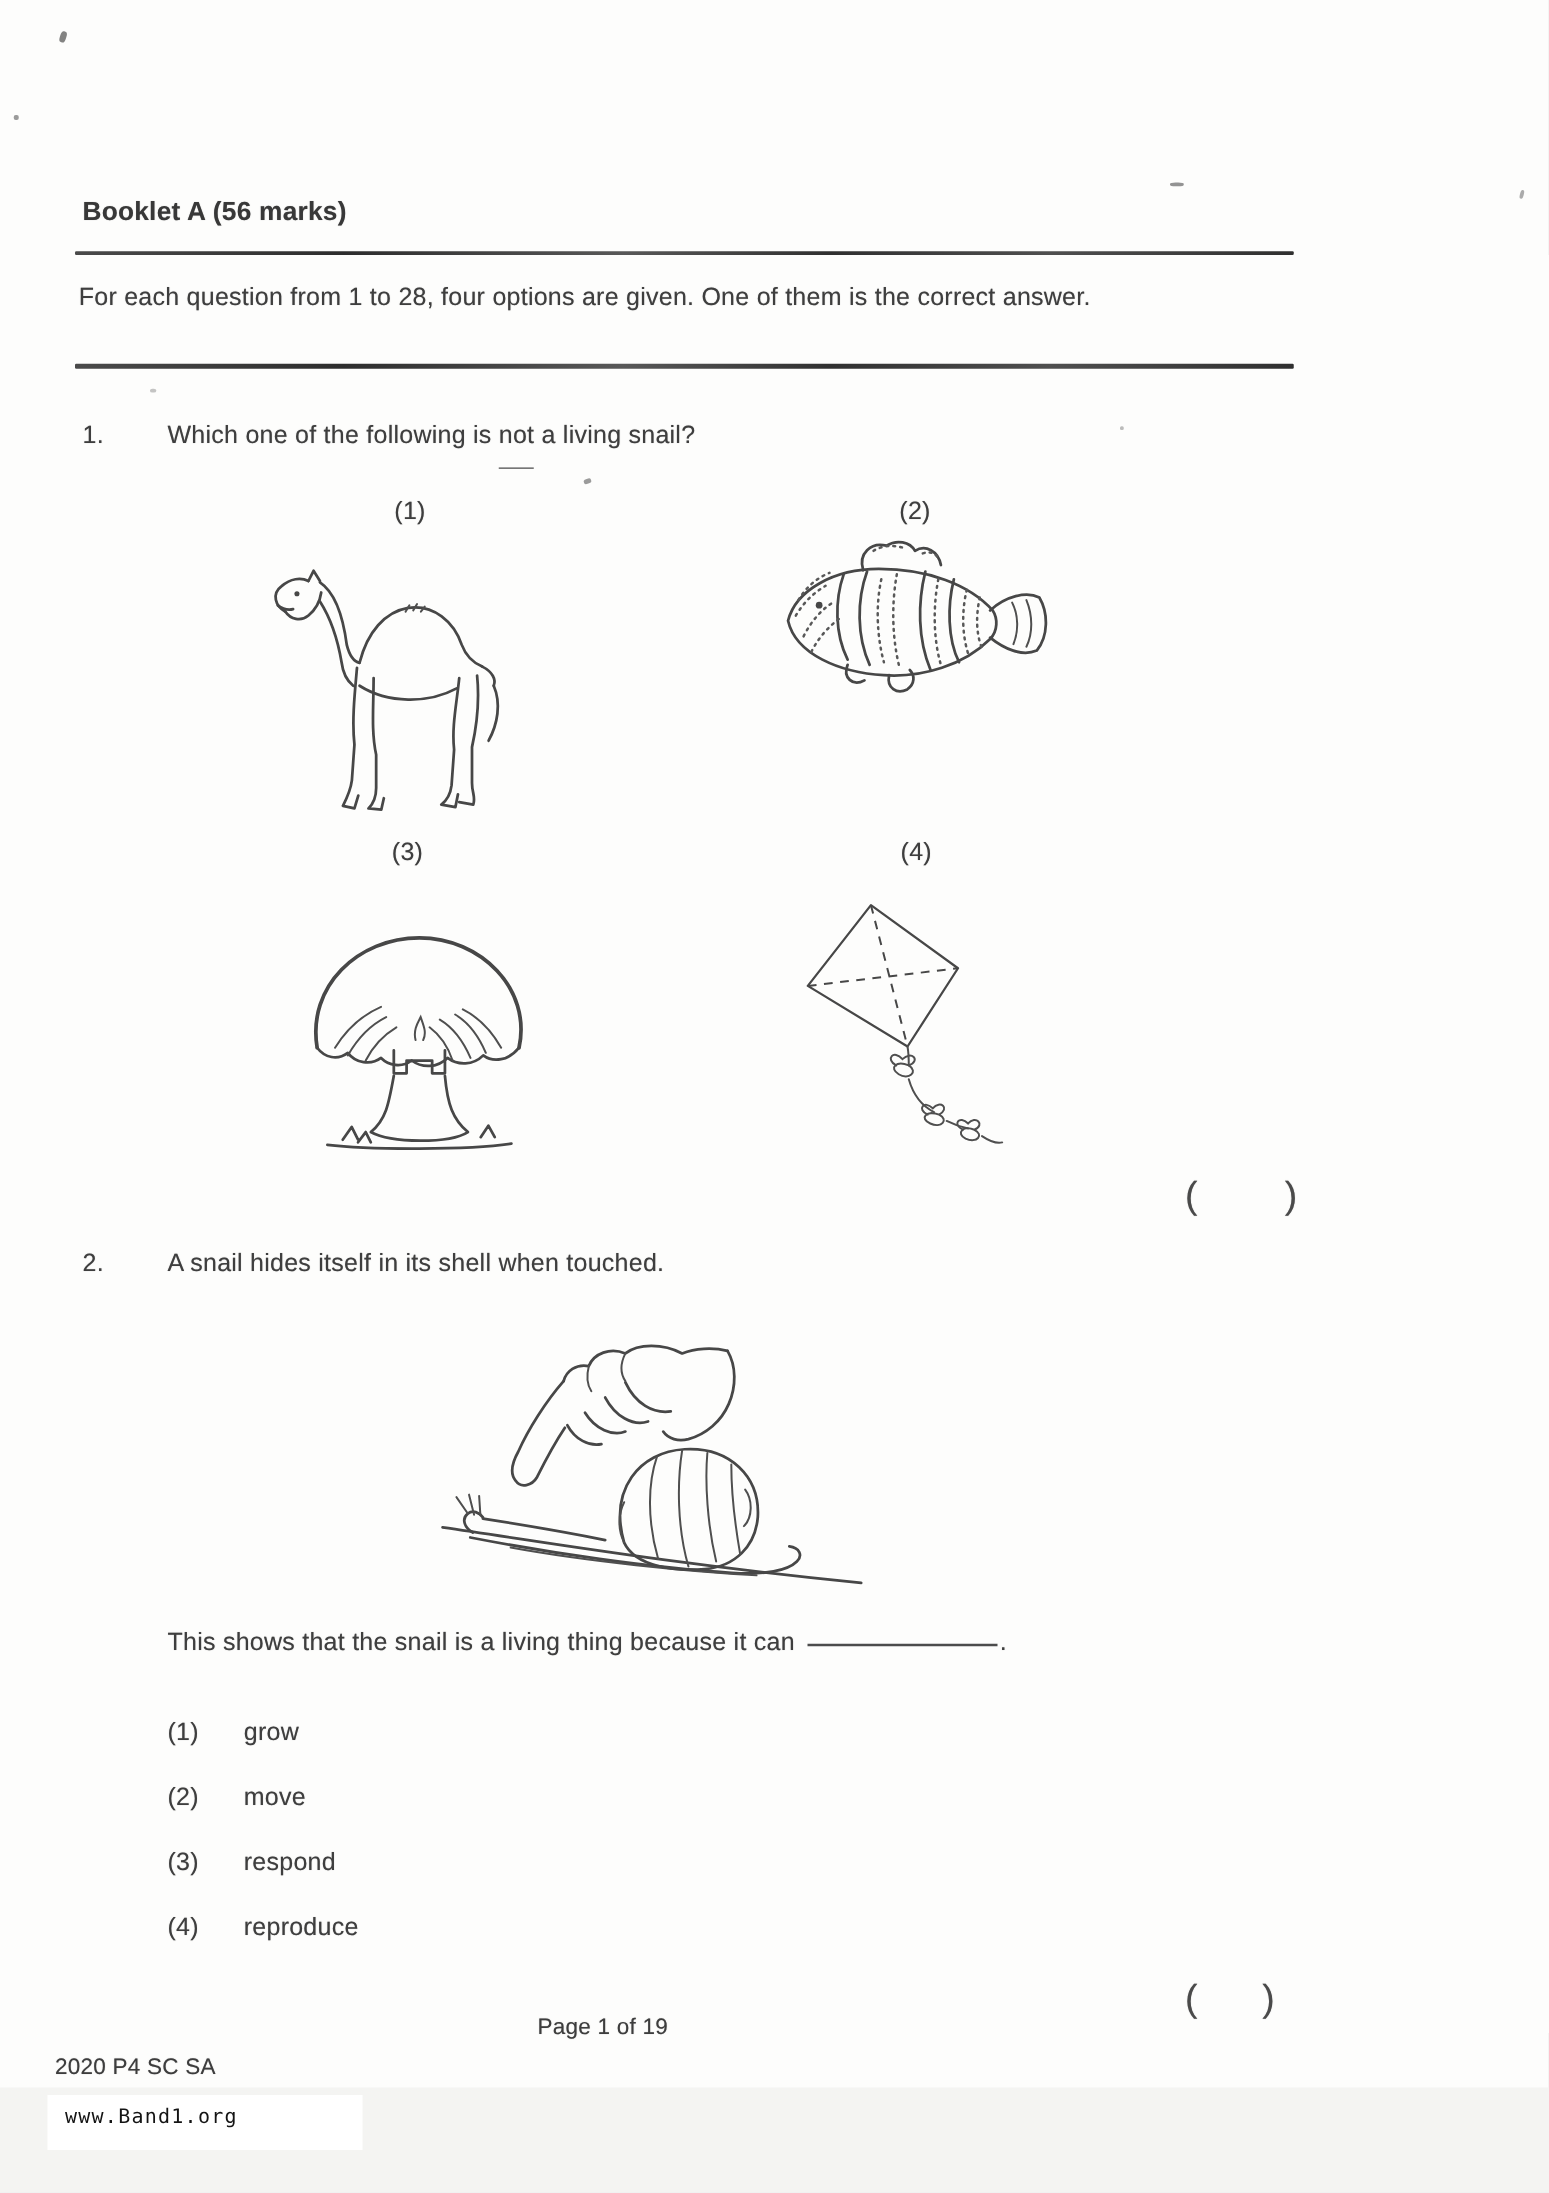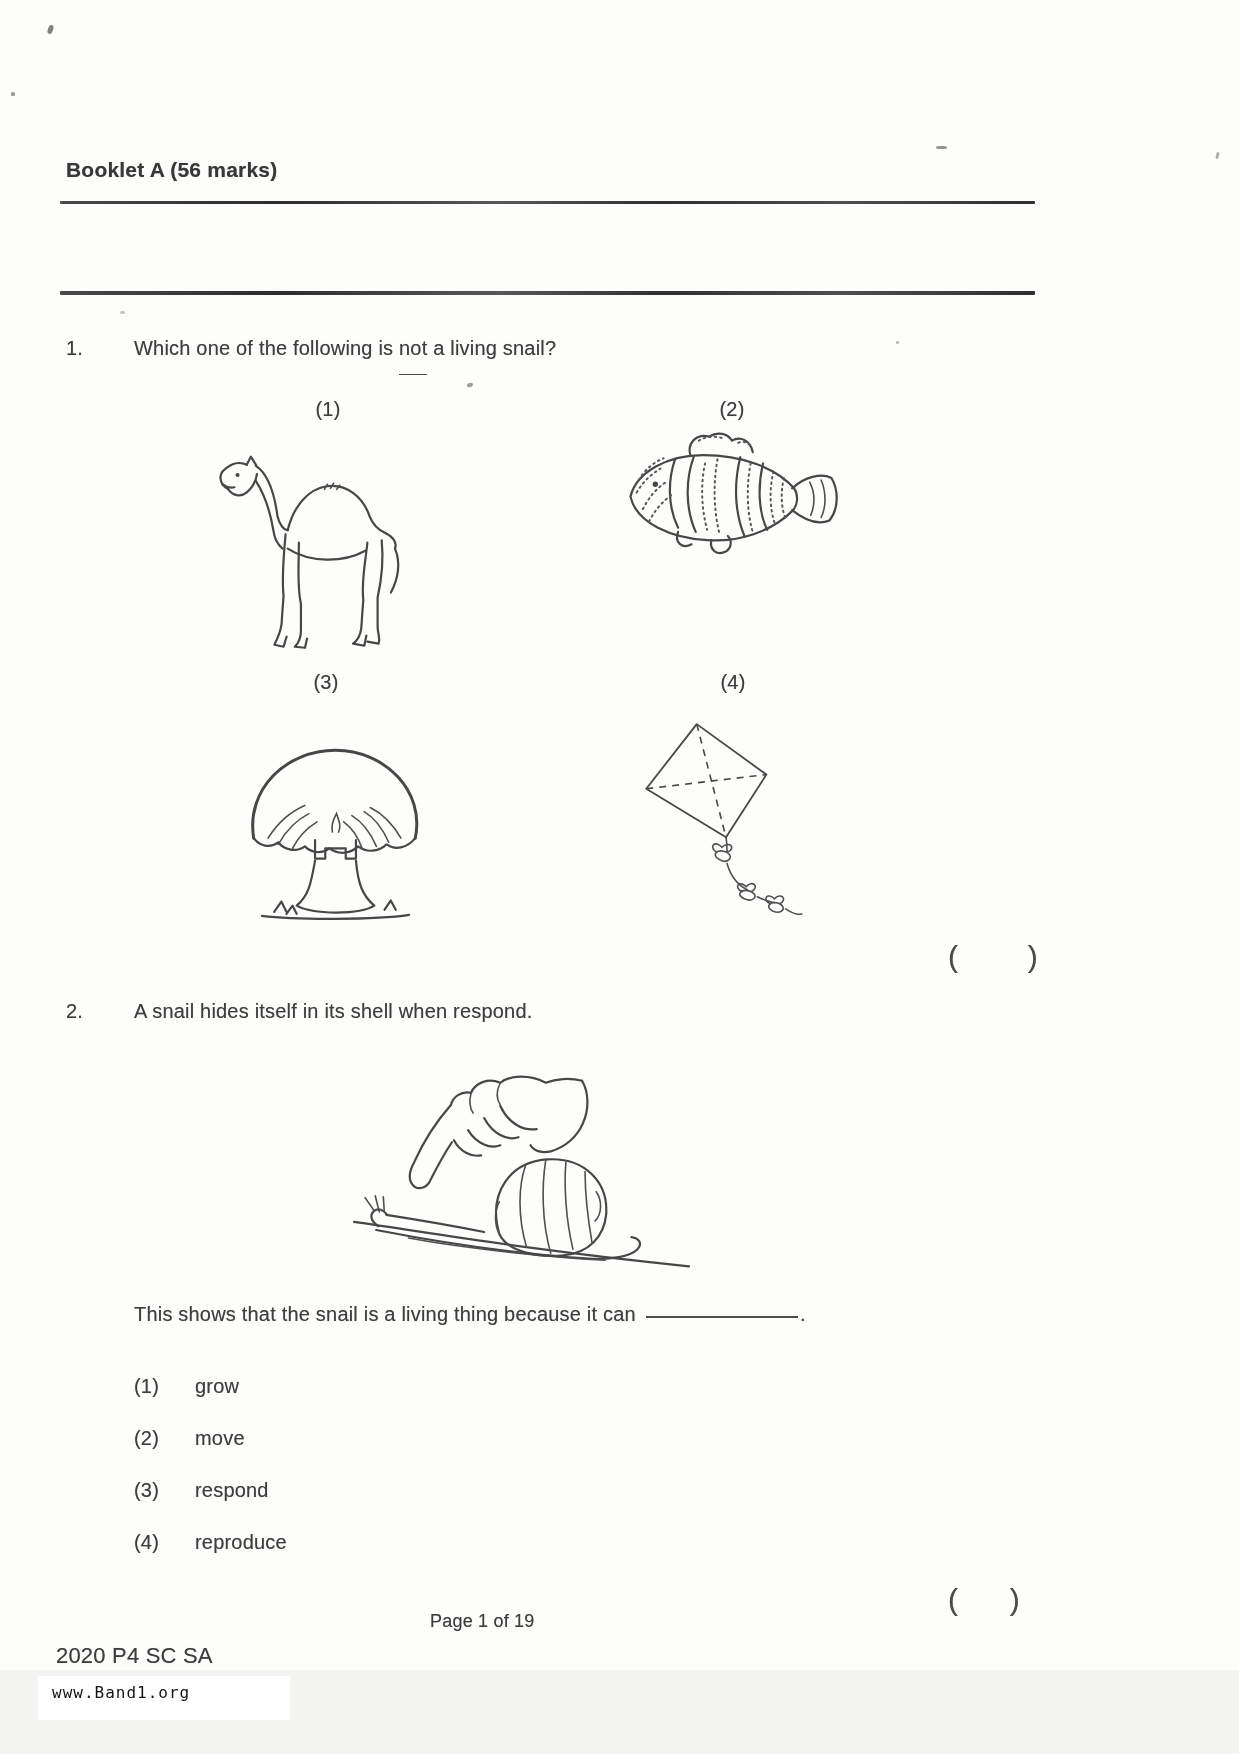--- a/index.html
+++ b/index.html
@@ -38,20 +38,21 @@
   <div class="speck" style="left:48px;top:25px;width:5px;height:9px;transform:rotate(18deg);opacity:.75;"></div>
   <div class="speck" style="left:11px;top:92px;width:4px;height:4px;opacity:.6;"></div>
   <div class="speck" style="left:936px;top:146px;width:11px;height:3px;opacity:.65;"></div>
   <div class="speck" style="left:1216px;top:152px;width:3px;height:7px;transform:rotate(14deg);opacity:.5;"></div>
   <div class="speck" style="left:120px;top:311px;width:5px;height:3px;opacity:.35;"></div>
   <div class="speck" style="left:467px;top:383px;width:6px;height:4px;transform:rotate(-20deg);opacity:.6;"></div>
   <div class="speck" style="left:896px;top:341px;width:3px;height:3px;opacity:.4;"></div>
 
   <div class="abs scan-text title" style="left:66px;top:158px;">Booklet A (56 marks)</div>
   <div class="abs rule" style="left:60px;top:201px;width:975px;"></div>
+  <div class="abs scan-text body-text" style="left:63px;top:227px;">For each question from 1 to 28, four options are given. One of them is the correct answer.</div>
   <div class="abs rule" style="left:60px;top:291px;width:975px;height:3.5px;"></div>
 
   <div class="abs scan-text q-num" style="left:66px;top:337px;">1.</div>
   <div class="abs scan-text body-text" style="left:134px;top:337px;"><span>Which one of the following is </span><span class="underlined">not</span><span> a living snail?</span></div>
 
   <div class="abs scan-text opt-label" style="left:300px;top:398px;">(1)</div>
   <div class="abs scan-text opt-label" style="left:704px;top:398px;">(2)</div>
 
   <div class="abs" style="left:212px;top:428px;">
     <svg width="230" height="230" viewBox="0 0 225 225">
@@ -126,21 +127,21 @@
       </g>
     </svg>
   </div>
 
   <div class="abs scan-text bracket-row" style="left:948px;top:940px;width:90px;">
     <span>(</span>
     <span>)</span>
   </div>
 
   <div class="abs scan-text q-num" style="left:66px;top:1000px;">2.</div>
-  <div class="abs scan-text body-text" style="left:134px;top:1000px;">A snail hides itself in its shell when respond.</div>
+  <div class="abs scan-text body-text" style="left:134px;top:1000px;">A snail hides itself in its shell when touched.</div>
 
   <div class="abs" style="left:348px;top:1072px;">
     <svg width="348" height="198" viewBox="0 0 345 195">
       <path class="ink" d="M6,148 C90,160 180,176 338,192"></path>
       <path class="ink" d="M30,152 C23,148 21,141 26,137 C30,134 35,136 38,140"></path>
       <path class="ink-thin" d="M26,137 L17,124 M31,138 L27,122 M36,138 L35,123"></path>
       <path class="ink" d="M38,141 C70,146 105,152 135,158"></path>
       <path class="ink" d="M28,156 C90,168 170,180 235,184 C262,186 280,182 287,175 C292,170 289,164 281,163"></path>
       <path class="ink-thin" d="M60,164 C120,175 200,183 255,186"></path>
       <path class="ink" d="M150,160 C138,118 162,88 198,86 C234,84 258,108 256,140 C254,163 238,179 214,181 C190,183 159,179 150,160 Z"></path>
@@ -169,17 +170,17 @@
   <div class="abs scan-text body-text" style="left:134px;top:1531px;">(4)</div>
   <div class="abs scan-text body-text" style="left:195px;top:1531px;">reproduce</div>
 
   <div class="abs scan-text bracket-row" style="left:948px;top:1583px;width:72px;">
     <span>(</span>
     <span>)</span>
   </div>
 
   <div class="abs footer-strip" style="left:0;top:1670px;width:1239px;height:84px;"></div>
   <div class="abs scan-text" style="left:430px;top:1611px;font-size:18px;">Page 1 of 19</div>
-  <div class="abs scan-text" style="left:56px;top:1643px;font-size:22px;">2020 P4 SC SA</div>
+  <div class="abs scan-text" style="left:44px;top:1643px;font-size:18px;">2020 P4 SC SA</div>
   <div class="abs www-box" style="left:38px;top:1676px;width:252px;height:44px;"></div>
   <div class="abs www-text" style="left:52px;top:1683px;">www.Band1.org</div>
 
 </div>
 
 </body></html>

